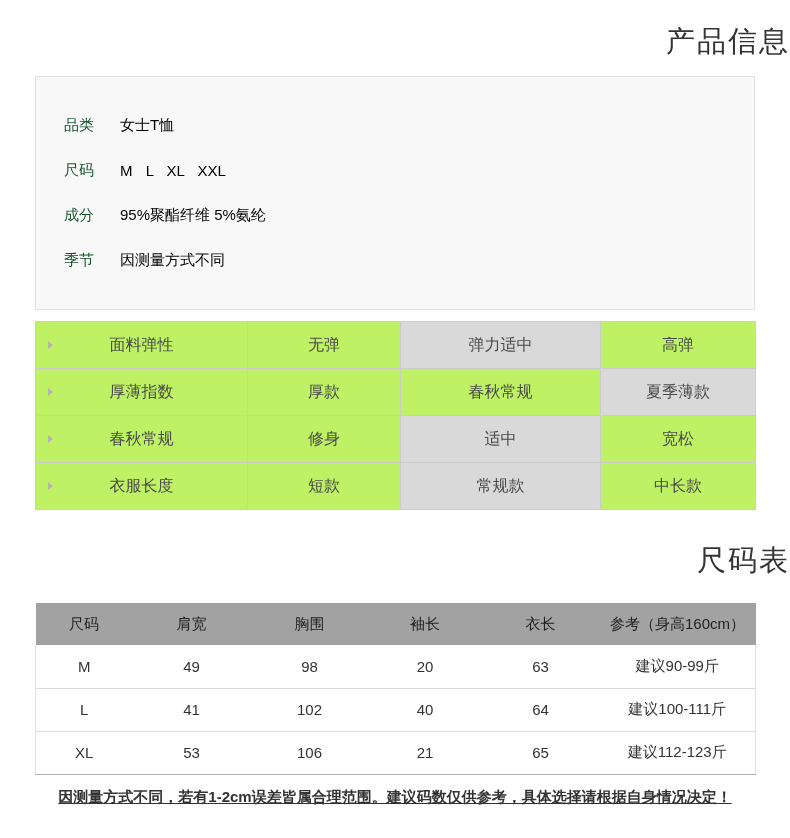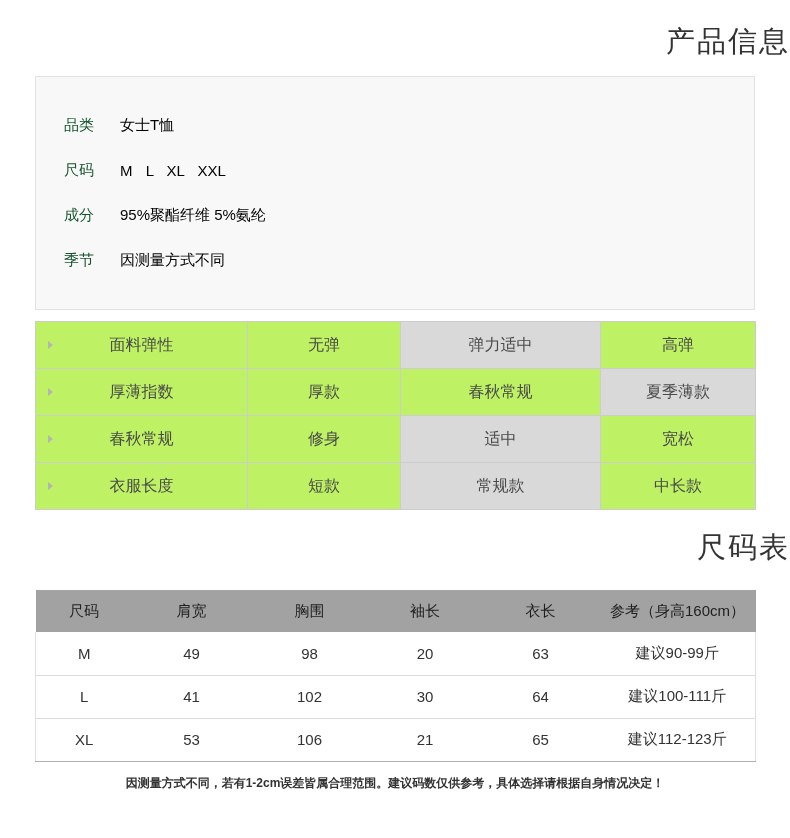--- a/index.html
+++ b/index.html
@@ -65,21 +65,21 @@
     margin-top:-4px;
     width:0; height:0;
     border-left:5px solid #b4b4b4;
     border-top:4px solid transparent;
     border-bottom:4px solid transparent;
     display:inline-block;
   }
   .attr-table td.selected { background:var(--selected-bg,#d9d9d9);font-family:Liberation Serif, serif; }
 
   
-  .size-title { margin-top:14px; height:50px; padding-top:4px; }
+  .size-title { margin-top:27px; height:50px; padding-top:4px; }
   .size-table {
     margin:16px 35px 0 35px;
     width:720px;
     border-collapse:collapse;
     table-layout:fixed;
   }
   .size-table col.s1 { width:97px; }
   .size-table col.s2 { width:118px; }
   .size-table col.s3 { width:118px; }
   .size-table col.s4 { width:113px; }
@@ -104,23 +104,24 @@
     background:#fff;
   }
   .size-table tbody tr td:first-child { border-left:1px solid #e0e0e0; }
   .size-table tbody tr td:last-child  { border-right:1px solid #e0e0e0; }
   .size-table tbody tr:last-child td  { border-bottom:1px solid #b0b0b0; }
 
   
   .note {
     margin-top:13px;
     text-align:center;
-    font-size:12px;
+    font-size:15px;
     font-weight:bold;
     color:#333;
+    text-decoration:underline;
   }
 </style>
 </head>
 <body>
 
 <div class="section-title page-title">产品信息</div>
 
 <div class="info-box">
   <div class="info-row">
     <span class="info-label">品类</span>
@@ -202,21 +203,21 @@
       <td>49</td>
       <td>98</td>
       <td>20</td>
       <td>63</td>
       <td>建议90-99斤</td>
     </tr>
     <tr>
       <td>L</td>
       <td>41</td>
       <td>102</td>
-      <td>30</td>
+      <td>40</td>
       <td>64</td>
       <td>建议100-111斤</td>
     </tr>
     <tr>
       <td>XL</td>
       <td>53</td>
       <td>106</td>
       <td>21</td>
       <td>65</td>
       <td>建议112-123斤</td>

